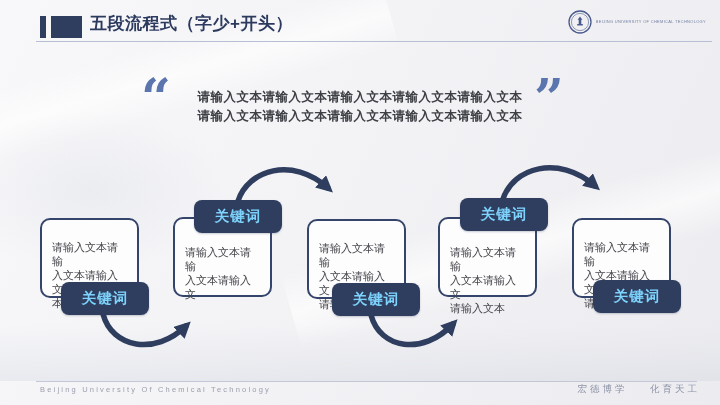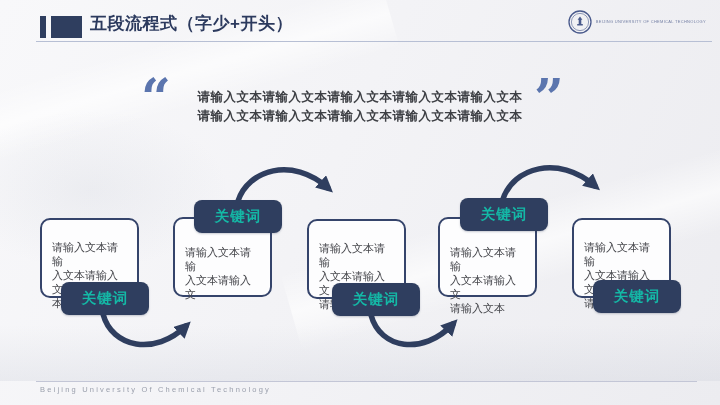--- a/index.html
+++ b/index.html
@@ -42,21 +42,21 @@
   .quote-text{position:absolute;left:180px;top:89px;width:360px;text-align:center;
     font-size:12.5px;line-height:19px;color:#3e4045;font-weight:bold;letter-spacing:.5px;font-family:Liberation Mono, monospace;}
 
   
   .arrows{position:absolute;left:0;top:0;z-index:1;pointer-events:none;}
   .step-box{position:absolute;width:99px;height:80px;box-sizing:border-box;z-index:2;
     border:2px solid var(--box-border);border-radius:10px;background:#fdfdfe;
     padding:20px 9px 0 10px;font-size:11px;line-height:14px;color:var(--box-text);}
   .step-box.pad-top{padding-top:26px;}
   .keyword{position:absolute;width:88px;height:33px;z-index:3;background:var(--navy);
-    border-radius:8px;color:#14b8a6;font-weight:bold;font-size:14.5px;letter-spacing:1px;
+    border-radius:8px;color:#7dd3fc;font-weight:bold;font-size:14.5px;letter-spacing:1px;
     display:flex;align-items:center;justify-content:center;box-shadow:0 1px 2px rgba(40,50,80,.25);}
 
   
   .footer-line{position:absolute;left:36px;top:381px;width:661px;height:1px;background:#c3c6d6;}
   .footer-left{position:absolute;left:40px;top:385px;font-size:7.5px;letter-spacing:2.2px;color:#9ba0ad;}
   .footer-right{position:absolute;right:20px;top:383px;font-size:9.5px;letter-spacing:3px;
     color:#8d93a6;white-space:pre;}
 </style>
 </head>
 <body>
@@ -129,14 +129,15 @@
   </div>
 
   <div class="keyword" style="left:61px;top:282px;">关键词</div>
   <div class="keyword" style="left:194px;top:200px;">关键词</div>
   <div class="keyword" style="left:332px;top:283px;">关键词</div>
   <div class="keyword" style="left:460px;top:198px;">关键词</div>
   <div class="keyword" style="left:593px;top:280px;">关键词</div>
 
   <div class="footer-line"></div>
   <div class="footer-left">Beijing University Of Chemical Technology</div>
+  <div class="footer-right">宏德博学    化育天工</div>
 
 </div>
 
 </body></html>

